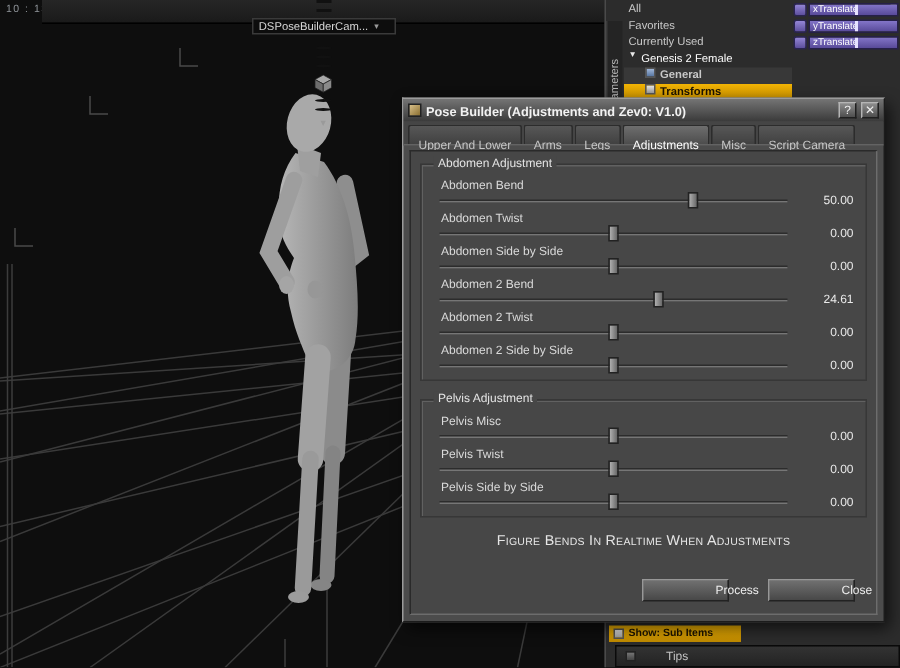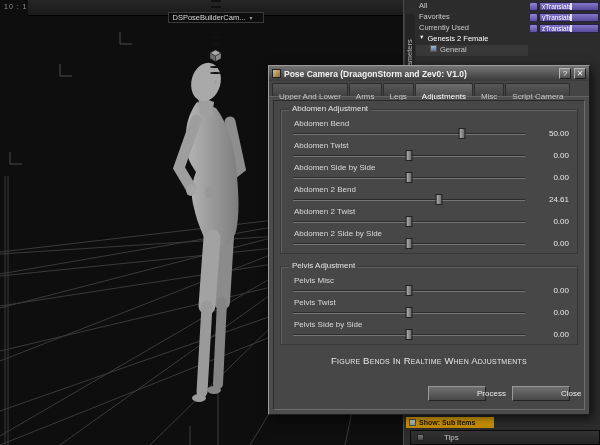--- a/index.html
+++ b/index.html
@@ -30,21 +30,21 @@
     background:#2c2c2c; border-left:1px solid #4a4a4a; }
   .vtab { position:absolute; left:0; top:14px; width:11px; height:90px;
     writing-mode:vertical-rl; transform:rotate(180deg);
     font-size:7.5px; color:#b8b8b8; text-align:center; background:#242424; border-right:1px solid #3c3c3c; }
   .panel-menu { position:absolute; right:2px; top:0; color:#cfcfcf; font-size:8px; }
   .nav { position:absolute; left:12px; top:1px; width:112px; }
   .nav-row { height:11px; display:flex; gap:3px;
     font-size:7.5px; color:#c9c9c9; padding-left:3px; white-space:nowrap; }
   .nav-row .arrow { font-size:5.5px; color:#e8e8e8; }
   .nav-row.root { color:#ffffff; }
-  .nav-row.indent { padding-left:14px; }
+  .nav-row.indent { padding-left:14px;font-weight:bold; }
   .nav-row.general { background:#383838; }
   .nav-row.transforms { background:linear-gradient(#f2b404,#c08a00); color:#1c1300; font-weight:bold; }
   .mini-ico { width:7px; height:7px; background:linear-gradient(#e8e8e8,#9a9a9a); border:1px solid #555; flex:0 0 auto; }
   .mini-ico.blue { background:linear-gradient(#9fb6d8,#5574a0); }
   .psliders { position:absolute; left:125px; top:1px; width:70px; }
   .pslider-row { height:11px; display:flex; align-items:center; gap:1px; margin-bottom:0; }
   .pslider-ico { width:9px; height:9px; border-radius:2px; background:linear-gradient(#9486d6,#5d4f9e); border:1px solid #2a2450; }
   .pslider-bar { position:relative; flex:1; height:9px; border:1px solid #262048;
     background:linear-gradient(#8375c8,#584a99); color:#fff; font-size:6.5px;
     display:flex; align-items:center; padding-left:2px; overflow:hidden; }
@@ -193,20 +193,24 @@
       <span>Currently Used</span>
     </div>
     <div class="nav-row root">
       <span class="arrow">▼</span>
       <span>Genesis 2 Female</span>
     </div>
     <div class="nav-row indent general">
       <span class="mini-ico blue"></span>
       <span>General</span>
     </div>
+    <div class="nav-row indent transforms">
+      <span class="mini-ico"></span>
+      <span>Transforms</span>
+    </div>
   </div>
 
   <div class="psliders">
     <div class="pslider-row">
       <span class="pslider-ico"></span>
       <span class="pslider-bar">
         <span>xTranslate</span>
         <span class="pslider-handle"></span>
       </span>
     </div>
@@ -232,21 +236,21 @@
   </div>
   <div class="tips-bar">
     <span class="tips-ico"></span>
     <span>Tips</span>
   </div>
 </div>
 
 <div class="dialog">
   <div class="titlebar">
     <span class="title-ico"></span>
-    <span class="title-text">Pose Camera (DraagonStorm and Zev0: V1.0)</span>
+    <span class="title-text">Pose Builder (Adjustments and Zev0: V1.0)</span>
     <span class="tb-btn">?</span>
     <span class="tb-btn">✕</span>
   </div>
 
   <div class="tabs">
     <span class="tab">Upper And Lower</span>
     <span class="tab">Arms</span>
     <span class="tab">Legs</span>
     <span class="tab active">Adjustments</span>
     <span class="tab">Misc</span>

